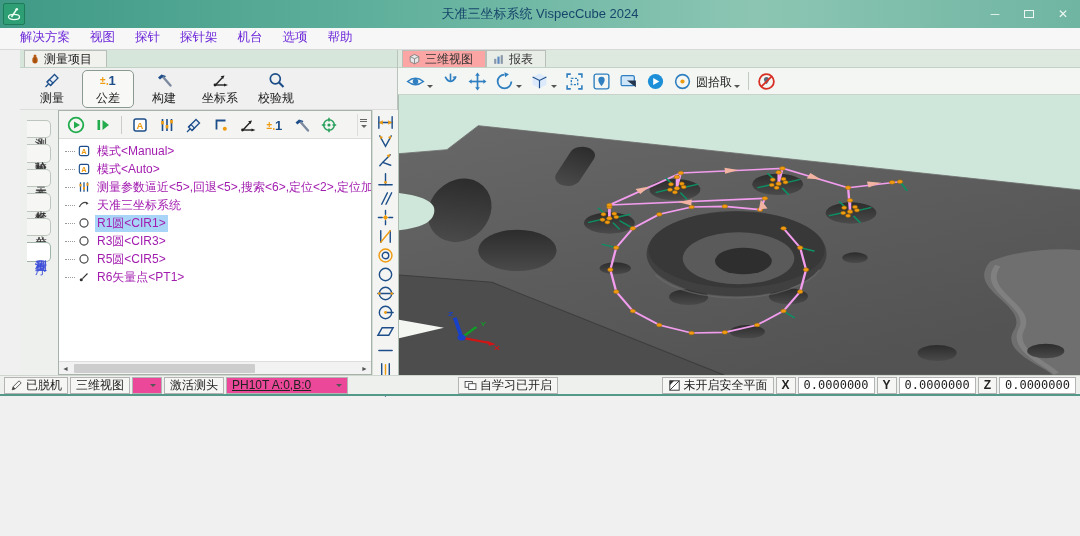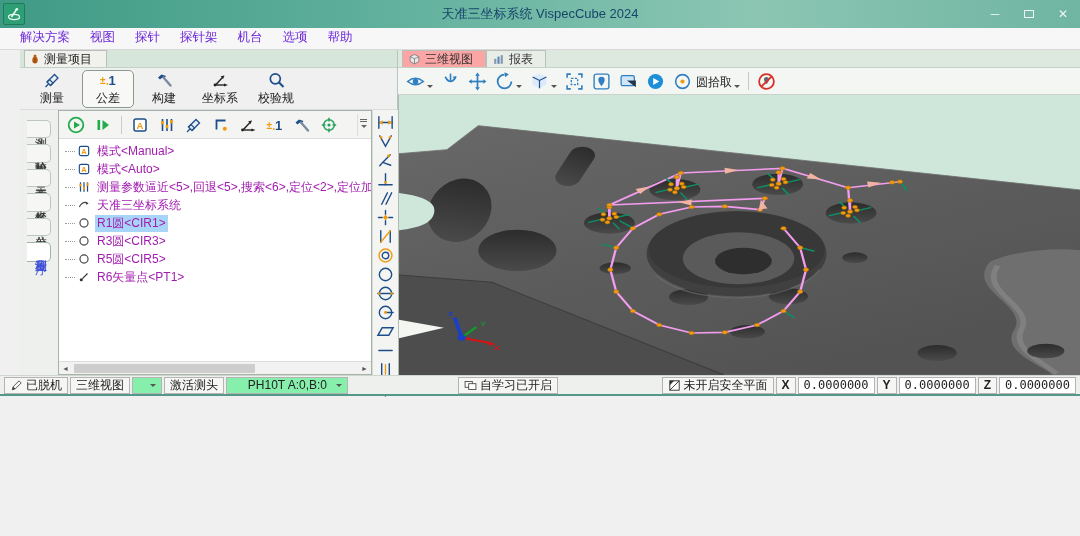--- a/index.html
+++ b/index.html
@@ -82,21 +82,21 @@
   .v-sep { width:1px; height:18px; background:#c2ccc3; }
 
   
   .viewport { flex:1 1 auto; position:relative; background:#cfe7da; border-left:1px solid #aebdb2; min-height:0; }
   .viewport svg.scene { position:absolute; inset:0; width:100%; height:100%; }
 
   
   .statusbar { height:21px; flex:0 0 21px; background:#eef0ee; border-top:1px solid #cfd6d0; border-bottom:2px solid #54988a; display:flex; align-items:center; padding:0 4px; gap:2px; font-size:12px; }
   .sb-cell { height:17px; display:flex; align-items:center; gap:3px; border:1px solid #b4b4b4; background:#f6f6f4; padding:0 5px; white-space:nowrap; }
   .sb-cell svg { width:13px; height:13px; }
-  .sb-combo { min-width:26px; justify-content:flex-end; background:#86efac; }
+  .sb-combo { min-width:26px; justify-content:space-between; background:#ec4899;text-decoration:underline; }
   .sb-val { font-family:"DejaVu Sans Mono","Liberation Mono",monospace; background:#ffffff; min-width:76px; justify-content:flex-start; }
   .sb-caret { width:0; height:0; border:3.5px solid transparent; border-top-color:#555; margin-top:4px; margin-left:6px; }
   .sb-selflearn { margin-left:108px; }
   .sb-right { margin-left:auto; display:flex; gap:2px; align-items:center; }
 </style>
 </head>
 <body>
 
 <div class="app">
 

